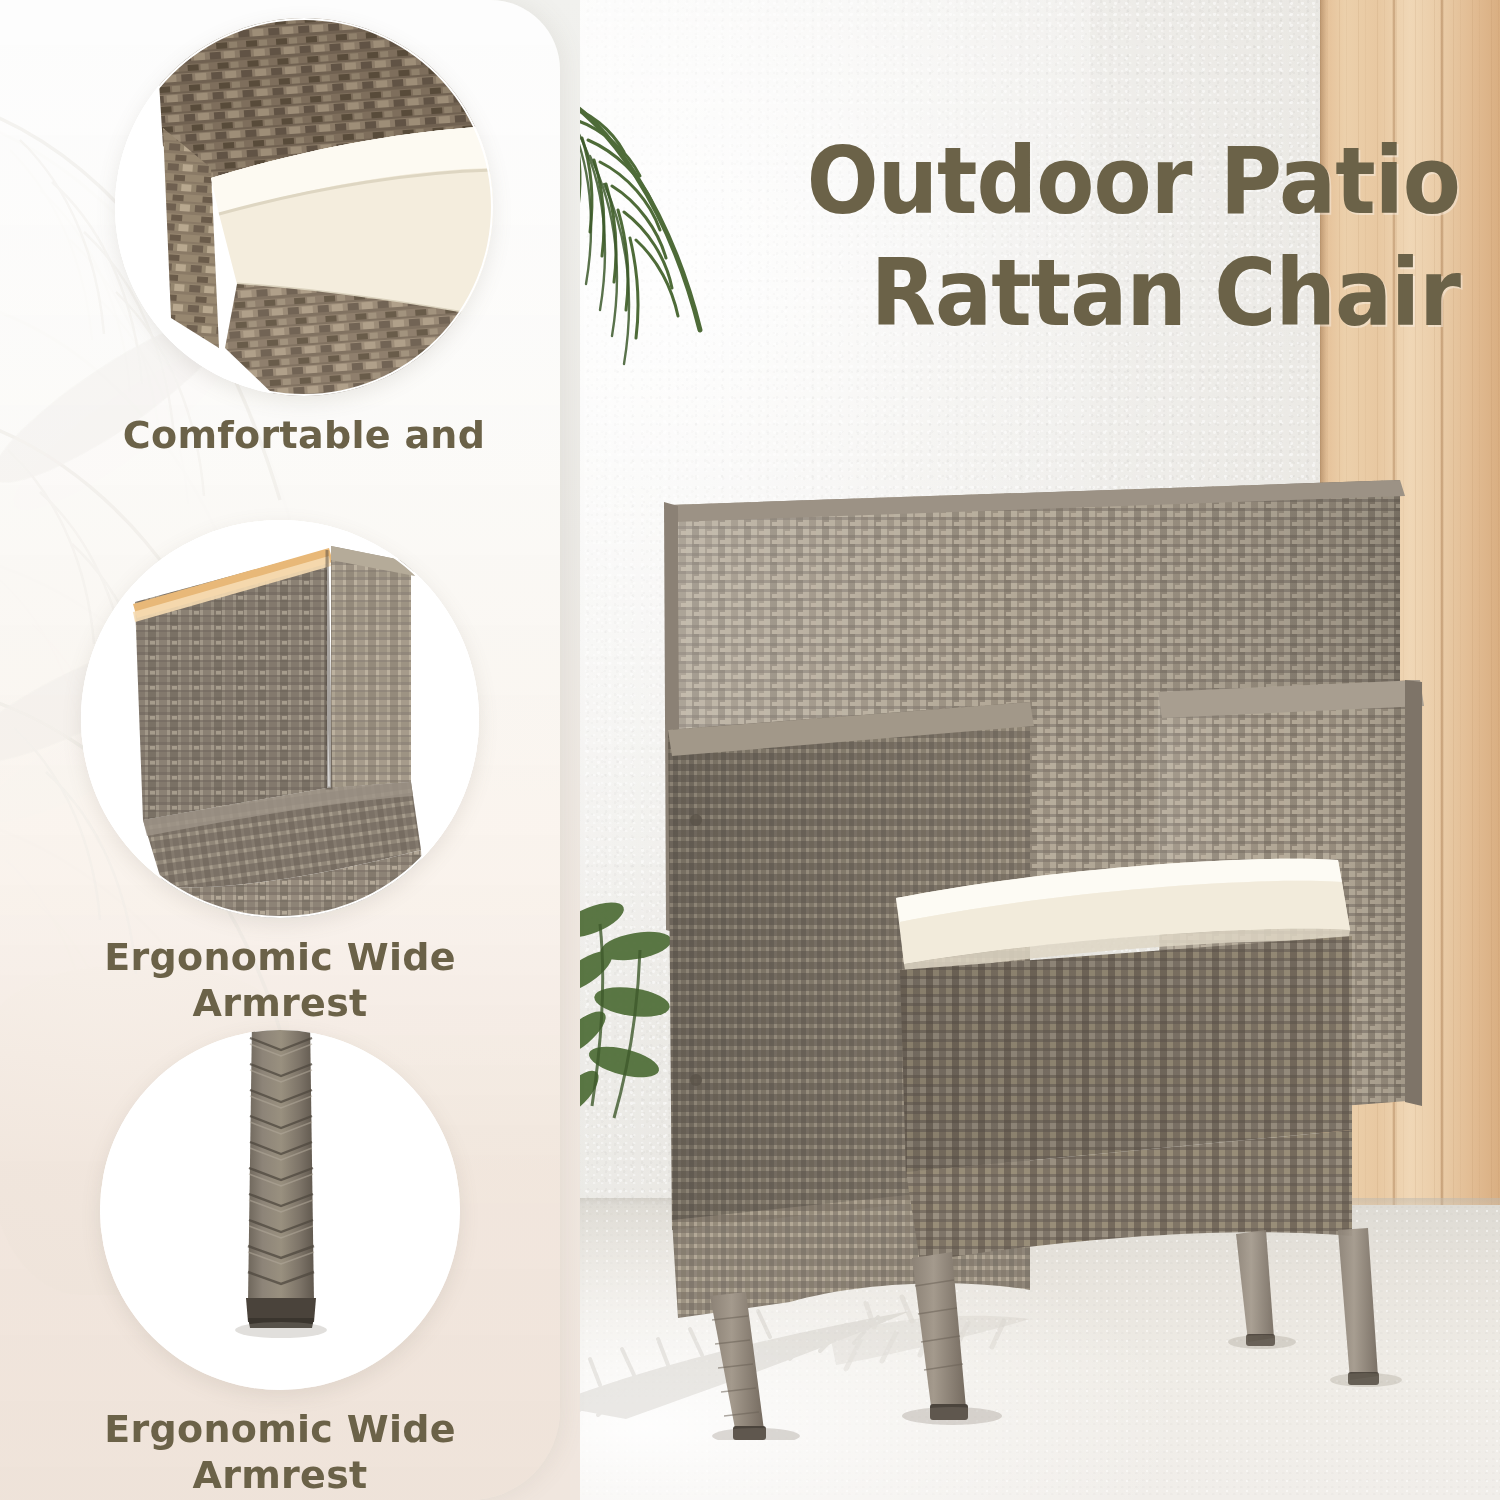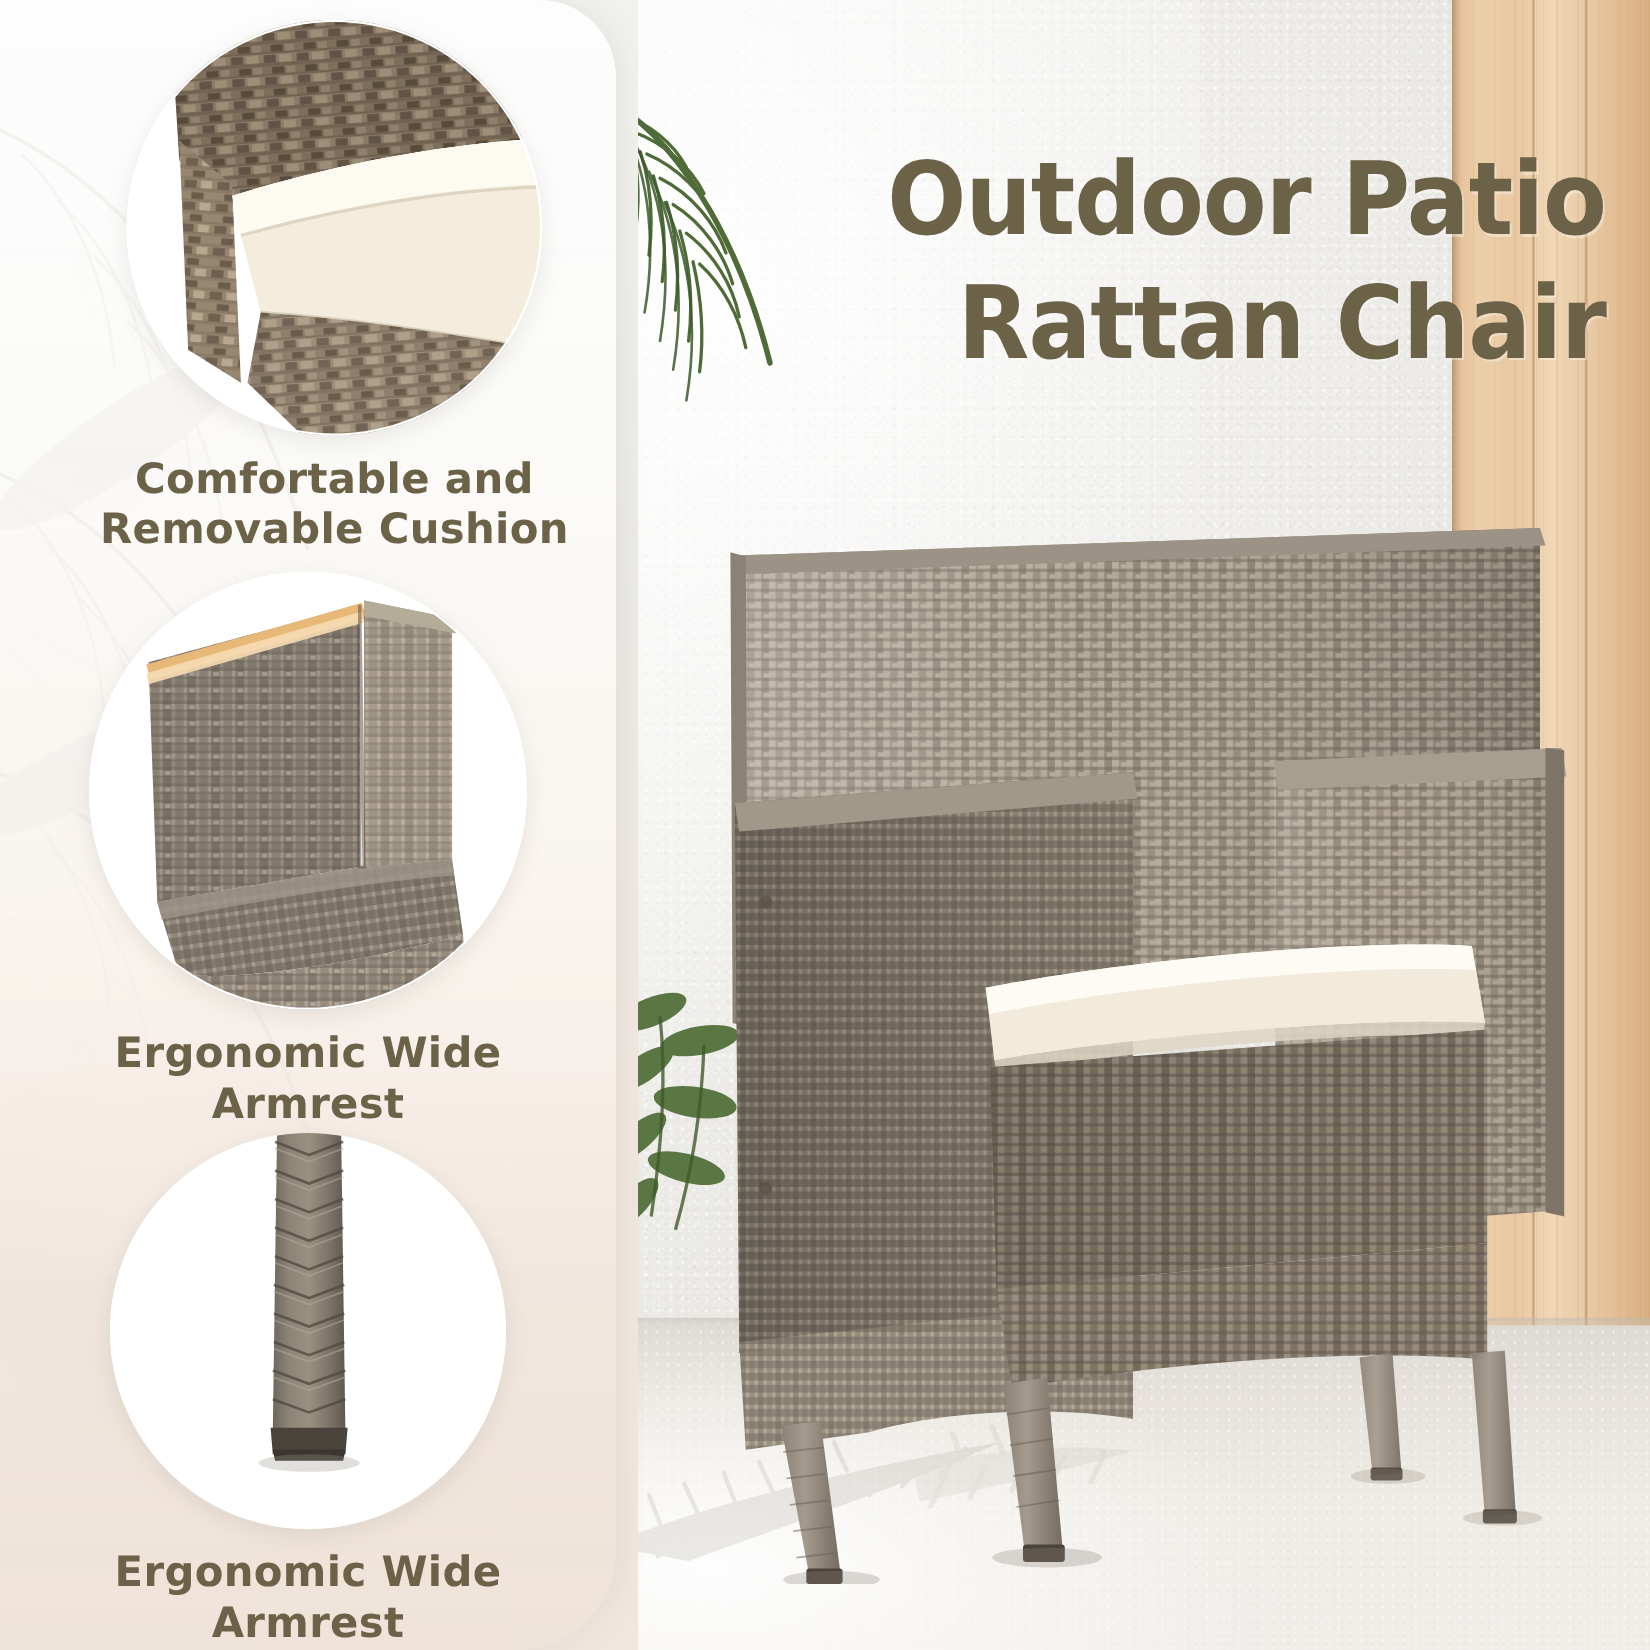--- a/index.html
+++ b/index.html
@@ -471,21 +471,20 @@
           <path d="M122 266 C210 272 300 286 378 300" stroke="#dad2bd" stroke-width="3" fill="none"></path>
 
           <path d="M122 266 C210 272 300 286 378 300 L378 378 L160 378 L110 330 Z" fill="url(#wv1)"></path>
           <path d="M122 266 C210 272 300 286 378 300 L378 378 L160 378 L110 330 Z" fill="#fff" opacity=".06"></path>
 
           <path d="M0 0 H378 V378 H0 Z M189 2 A187 187 0 1 0 189 376 A187 187 0 1 0 189 2" fill="#ffffff" fill-rule="evenodd"></path>
         </svg>
       </div>
       <div class="caption">
         <span>Comfortable and</span><br>
-        <span>Removable Cushion</span>
       </div>
     </div>
 
     <div class="feature" style="top:520px;">
       <div class="circle" style="width:398px; height:398px;">
         <svg width="398" height="398" viewBox="0 0 398 398">
           <defs>
             <pattern id="wv2" width="22" height="15" patternUnits="userSpaceOnUse">
               <rect width="22" height="15" fill="#8c8276"></rect>
               <rect x="0" y="0" width="22" height="5" fill="#b3a897" opacity=".9"></rect>

